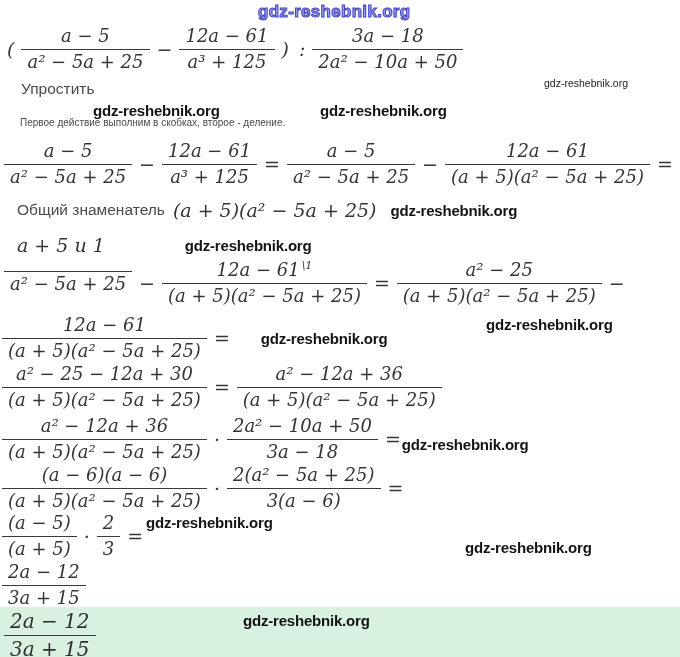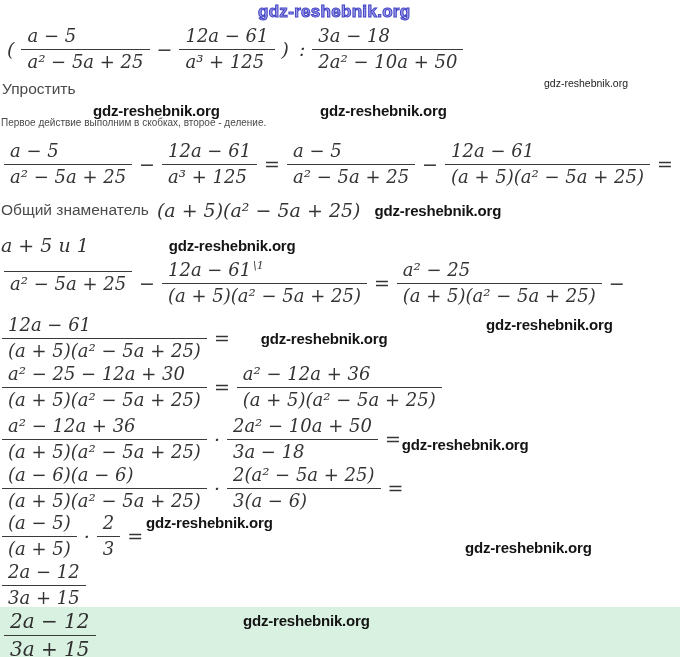--- a/index.html
+++ b/index.html
@@ -4,29 +4,29 @@
 <style>
   html,body{margin:0;padding:0;background:#ffffff;}
   .page{position:relative;width:680px;height:657px;background:#ffffff;overflow:hidden;
         font-family:"Liberation Sans",sans-serif;}
   .green-band{position:absolute;left:0;top:607px;width:680px;height:50px;background:#d9f1e1;}
 
   
   .math-line{position:absolute;display:flex;align-items:center;white-space:nowrap;
              font-family:"DejaVu Serif",serif;font-style:italic;font-size:18px;color:#343434;}
   .math-line.lg{font-size:20px;color:#2f2f2f;}
-  .frac{display:inline-block;margin:0 2px;}
+  .frac{display:inline-block;text-align:center;margin:0 2px;}
   .num{display:block;padding:0 6px 1px;line-height:1.25;}
   .den{display:block;border-top:1.5px solid #3a3a3a;padding:1px 6px 0;line-height:1.25;}
   .sup{font-size:11px;position:relative;top:-7px;margin-left:2px;}
   .op{margin:0 5px;font-size:19px;}
 
   
-  .label{position:absolute;color:#4a4a4a;font-size:15.5px;white-space:nowrap;}
-  .row{position:absolute;display:flex;align-items:center;white-space:nowrap;}
+  .label{position:absolute;color:#4a4a4a;font-size:15.5px;white-space:nowrap;margin-left:19px;}
+  .row{position:absolute;display:flex;align-items:center;white-space:nowrap;padding-left:16px;}
   .label-inline{color:#4a4a4a;font-size:15.5px;margin-right:8px;}
   .mathtext{font-family:"DejaVu Serif",serif;font-style:italic;font-size:19px;color:#343434;}
 
   
   .wm,.wm-inline{font-family:"Liberation Sans",sans-serif;font-weight:bold;font-size:15px;
                  color:#141414;letter-spacing:-0.2px;white-space:nowrap;font-style:normal;}
   .wm{position:absolute;}
   .wm-inline{margin-left:14px;}
   .gap-wm{margin-left:26px;}
   .overlap-wm{margin-left:-4px;position:relative;top:5px;}

